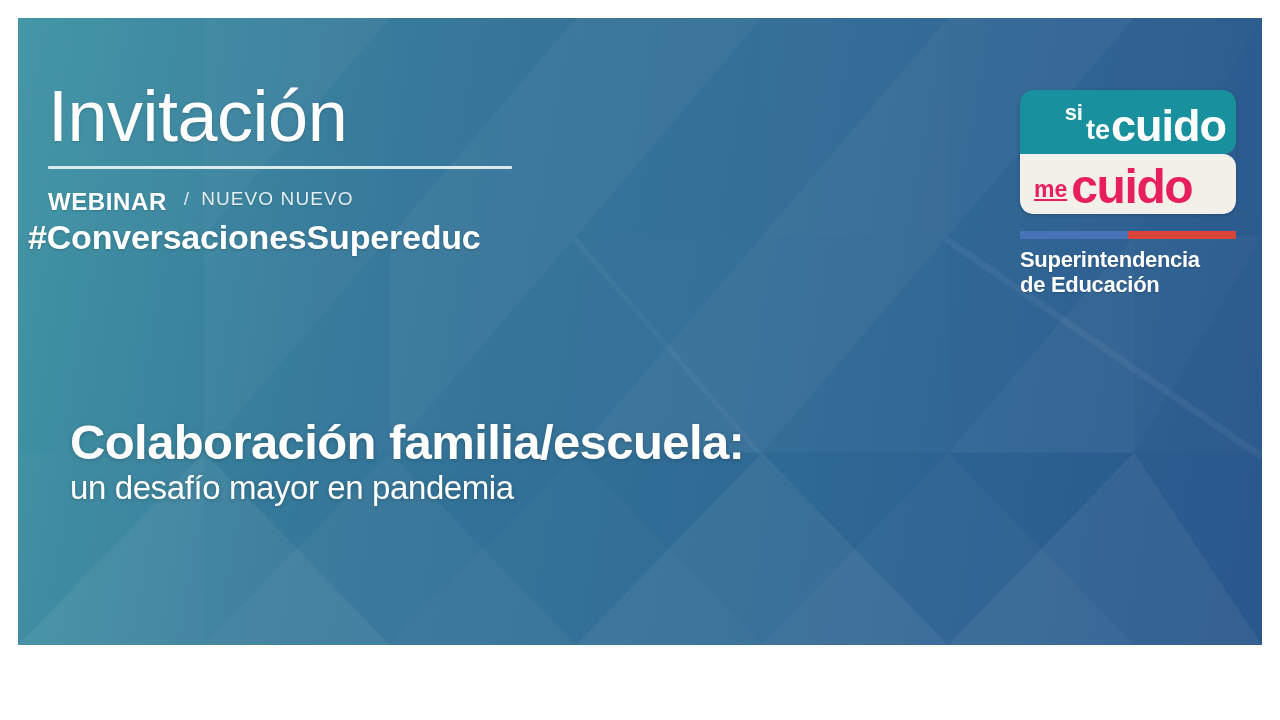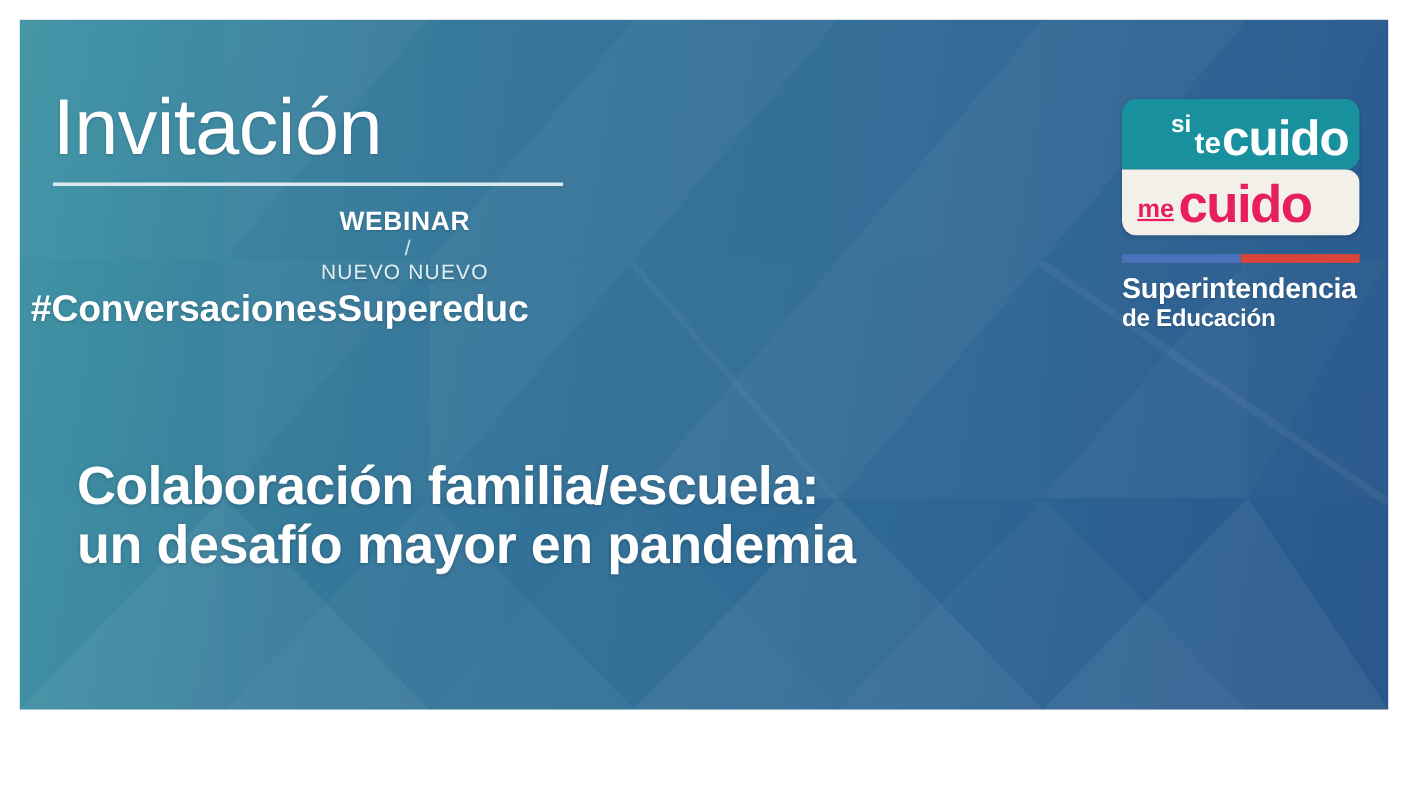--- a/index.html
+++ b/index.html
@@ -66,24 +66,23 @@
     width: 464px;
     height: 3px;
     background: #e9f2f4;
     opacity: 0.92;
     border-radius: 1px;
   }
 
   #kicker-row {
     margin-top: 19px;
     display: flex;
-    align-items: center;
+    align-items: flex-start;
     gap: 0;
     white-space: nowrap;
-    flex-direction: column;
   }
   #kicker-webinar {
     font-size: 24px;
     font-weight: 700;
     color: #ffffff;
     letter-spacing: 0.6px;
     text-shadow: 0 1px 2px rgba(0,0,0,0.18);
   }
   #kicker-sep {
     font-size: 19px;
@@ -120,22 +119,22 @@
   #title-line1 {
     font-size: 49px;
     font-weight: 700;
     color: #ffffff;
     letter-spacing: -0.6px;
     line-height: 1.08;
     white-space: nowrap;
     text-shadow: 0 1px 4px rgba(0,0,0,0.22);
   }
   #title-line2 {
-    font-size: 49px;
-    font-weight: 700;
+    font-size: 33px;
+    font-weight: 400;
     color: #ffffff;
     letter-spacing: -0.4px;
     line-height: 1.14;
     white-space: nowrap;
     text-shadow: 0 1px 4px rgba(0,0,0,0.22);
   }
 
   
   #logo {
     position: absolute;
@@ -222,21 +221,21 @@
     height: 8px;
   }
   #bar-blue { flex: 1; background: #4a72b8; }
   #bar-red  { flex: 1; background: #d9453a; }
 
   #org-name {
     margin-top: 9px;
     width: 222px;
   }
   #org-line1 {
-    font-size: 26px;
+    font-size: 22px;
     font-weight: 700;
     color: #ffffff;
     line-height: 1.12;
     letter-spacing: -0.3px;
     text-shadow: 0 1px 2px rgba(0,0,0,0.2);
   }
   #org-line2 {
     font-size: 22px;
     font-weight: 700;
     color: #ffffff;

